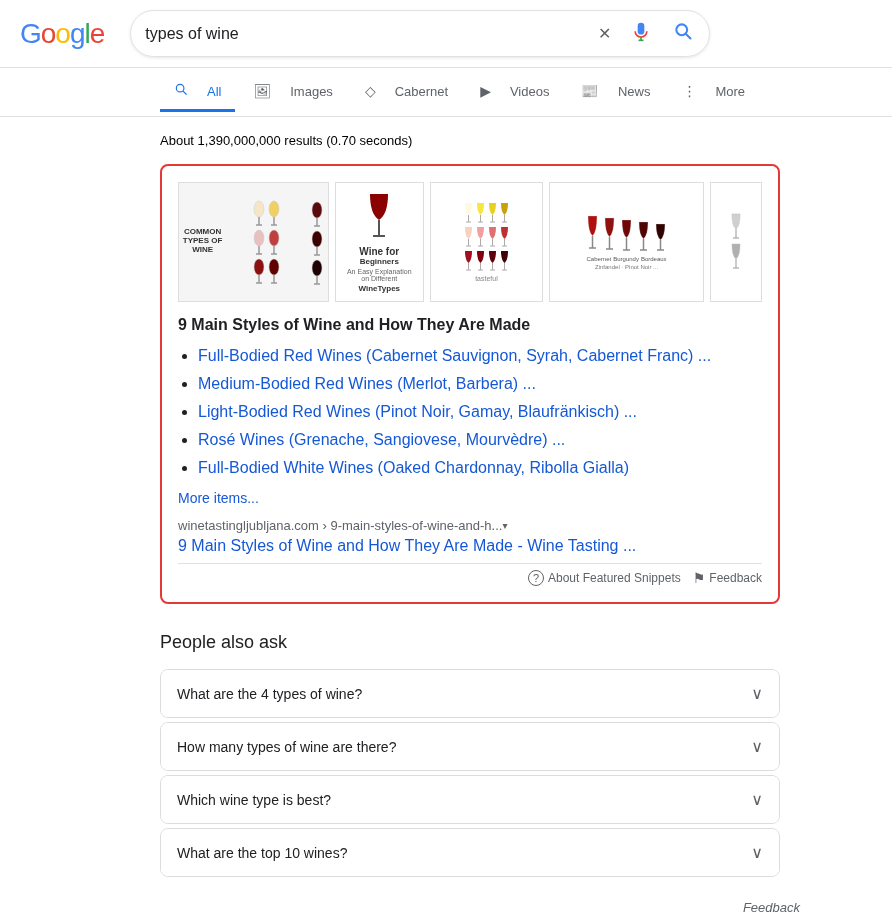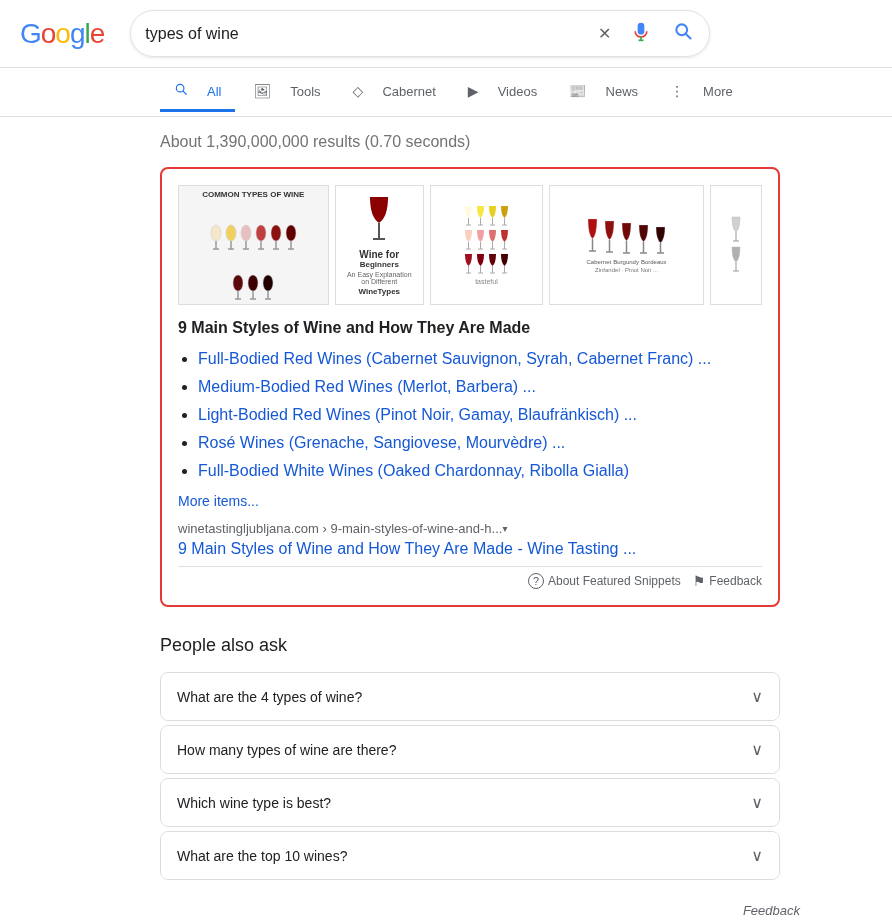--- a/index.html
+++ b/index.html
@@ -110,22 +110,22 @@
       border: none;
     }
 
     
     .results-area {
       padding: 10px 0 10px 160px;
       max-width: 800px;
     }
 
     .results-count {
-      font-size: 16px;
-      color: #737373;
+      font-size: 13px;
+      color: #000000;
       margin-bottom: 16px;
       padding-top: 6px;
     }
 
     
     .featured-snippet {
       border: 2px solid #e53935;
       border-radius: 8px;
       padding: 16px;
       margin-bottom: 20px;
@@ -139,21 +139,21 @@
     }
     .snippet-img-1 {
       width: 160px;
       height: 120px;
       background: #f5f5f5;
       border: 1px solid #ddd;
       font-size: 10px;
       color: #999;
       text-align: center;
       display: flex;
-      flex-direction: column;
+      flex-direction: row;
       align-items: center;
       justify-content: center;
       gap: 20px;
     }
     .snippet-img-2 {
       width: 95px;
       height: 120px;
       background: #fff8f5;
       border: 1px solid #ddd;
       font-size: 9px;
@@ -380,21 +380,21 @@
     <span class="nav-tab-icon">
       <svg width="14" height="14" viewBox="0 0 24 24" fill="none">
           <circle cx="10.5" cy="10.5" r="6.5" stroke="#1a73e8" stroke-width="2"></circle>
           <line x1="15.5" y1="15.5" x2="21" y2="21" stroke="#1a73e8" stroke-width="2" stroke-linecap="round"></line>
         </svg>
     </span>
     <span>All</span>
   </a>
   <a class="nav-tab">
     <span class="nav-tab-icon">🖼</span>
-    <span>Tools</span>
+    <span>Images</span>
   </a>
   <a class="nav-tab">
     <span class="nav-tab-icon">◇</span>
     <span>Cabernet</span>
   </a>
   <a class="nav-tab">
     <span class="nav-tab-icon">▶</span>
     <span>Videos</span>
   </a>
   <a class="nav-tab">

